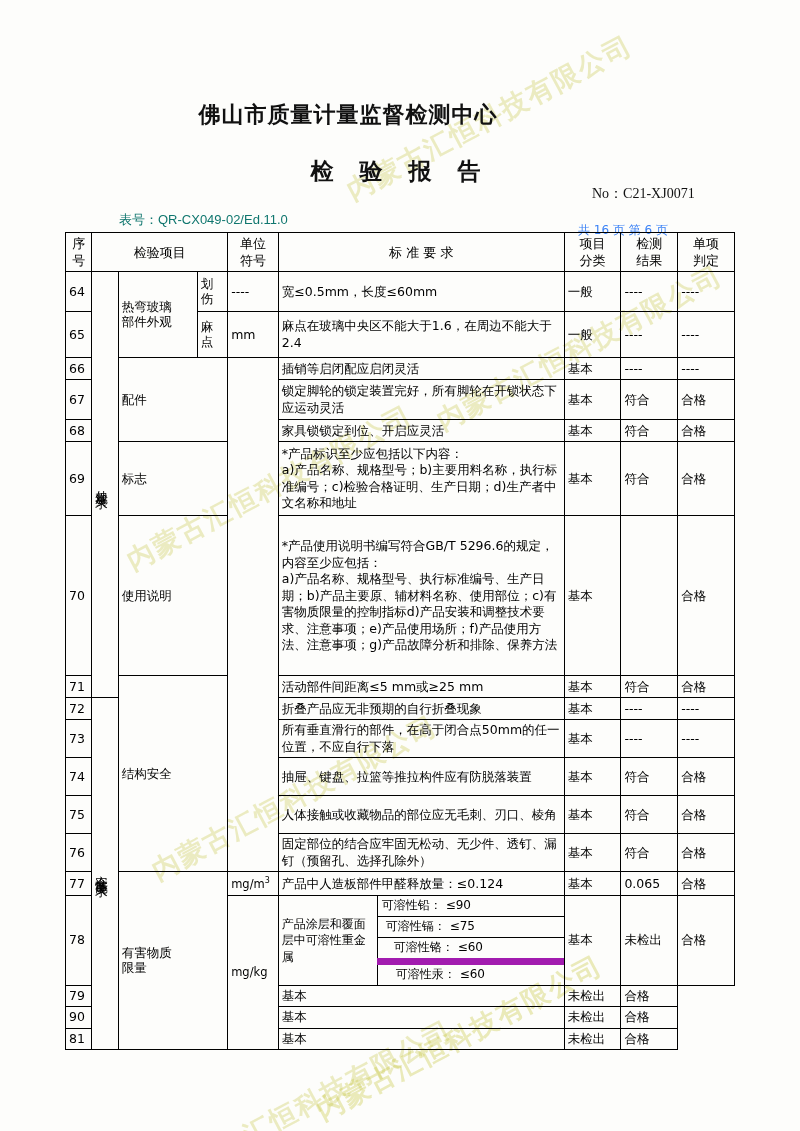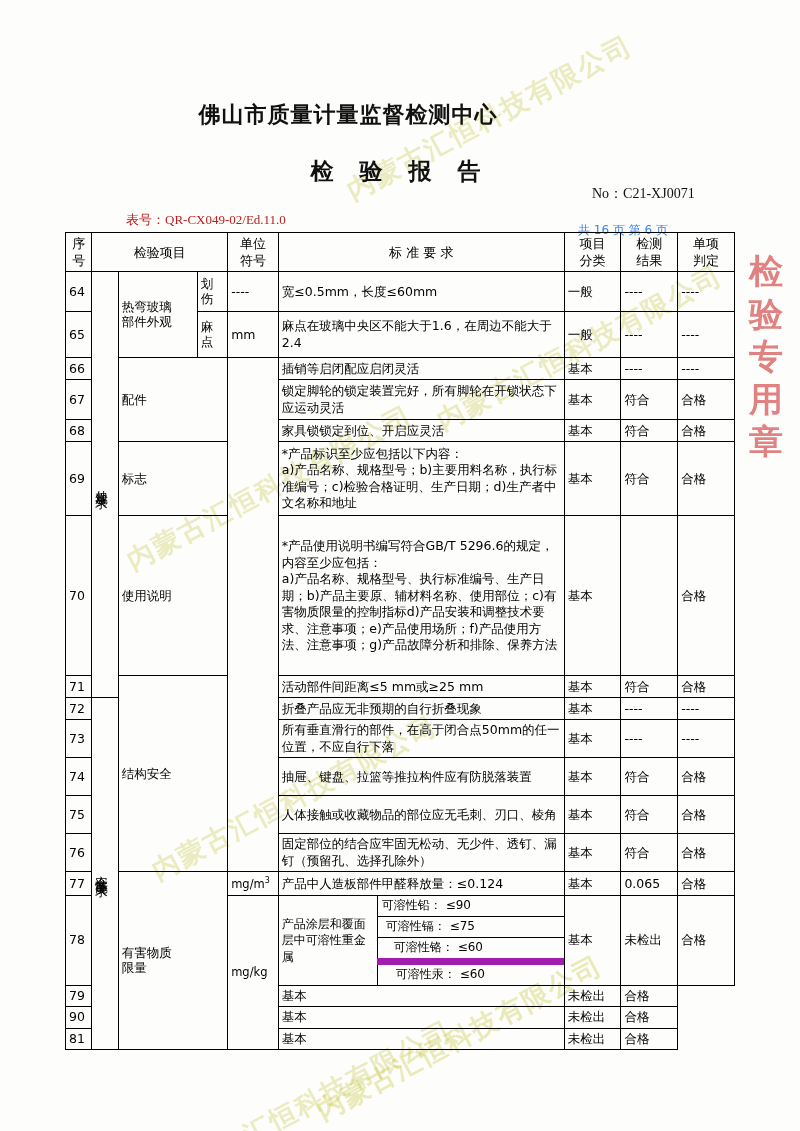--- a/index.html
+++ b/index.html
@@ -77,24 +77,24 @@
     position: absolute;
     top: 185px;
     left: 592px;
     font-size: 14px;
     font-family: "Liberation Serif", serif;
     color: #111;
   }
   .hdr-form {
     position: absolute;
     top: 211px;
-    left: 126px;
+    left: 119px;
     font-size: 13px;
-    color: #b91c1c;
-    font-family: Liberation Serif, serif;
+    color: #0f766e;
+    font-family: Liberation Sans, sans-serif;
   }
   .hdr-pages {
     position: absolute;
     top: 222px;
     left: 578px;
     font-size: 12px;
     color: #3b82f6;
   }
 
   table.report {
@@ -155,21 +155,20 @@
 
 <div class="page">
 
   <div class="wm a">内蒙古汇恒科技有限公司</div>
   <div class="wm b">内蒙古汇恒科技有限公司</div>
   <div class="wm c">内蒙古汇恒科技有限公司</div>
   <div class="wm d">内蒙古汇恒科技有限公司</div>
   <div class="wm e">内蒙古汇恒科技有限公司</div>
   <div class="wm f">内蒙古汇恒科技有限公司</div>
 
-  <div class="stamp">检验专用章</div>
 
   <div class="hdr-title">佛山市质量计量监督检测中心</div>
   <div class="hdr-sub">检 验 报 告</div>
   <div class="hdr-no">No：C21-XJ0071</div>
   <div class="hdr-form">表号：QR-CX049-02/Ed.11.0</div>
   <div class="hdr-pages">共 16 页  第 6 页</div>
 
   <table class="report">
     <colgroup>
       <col class="c-seq">

